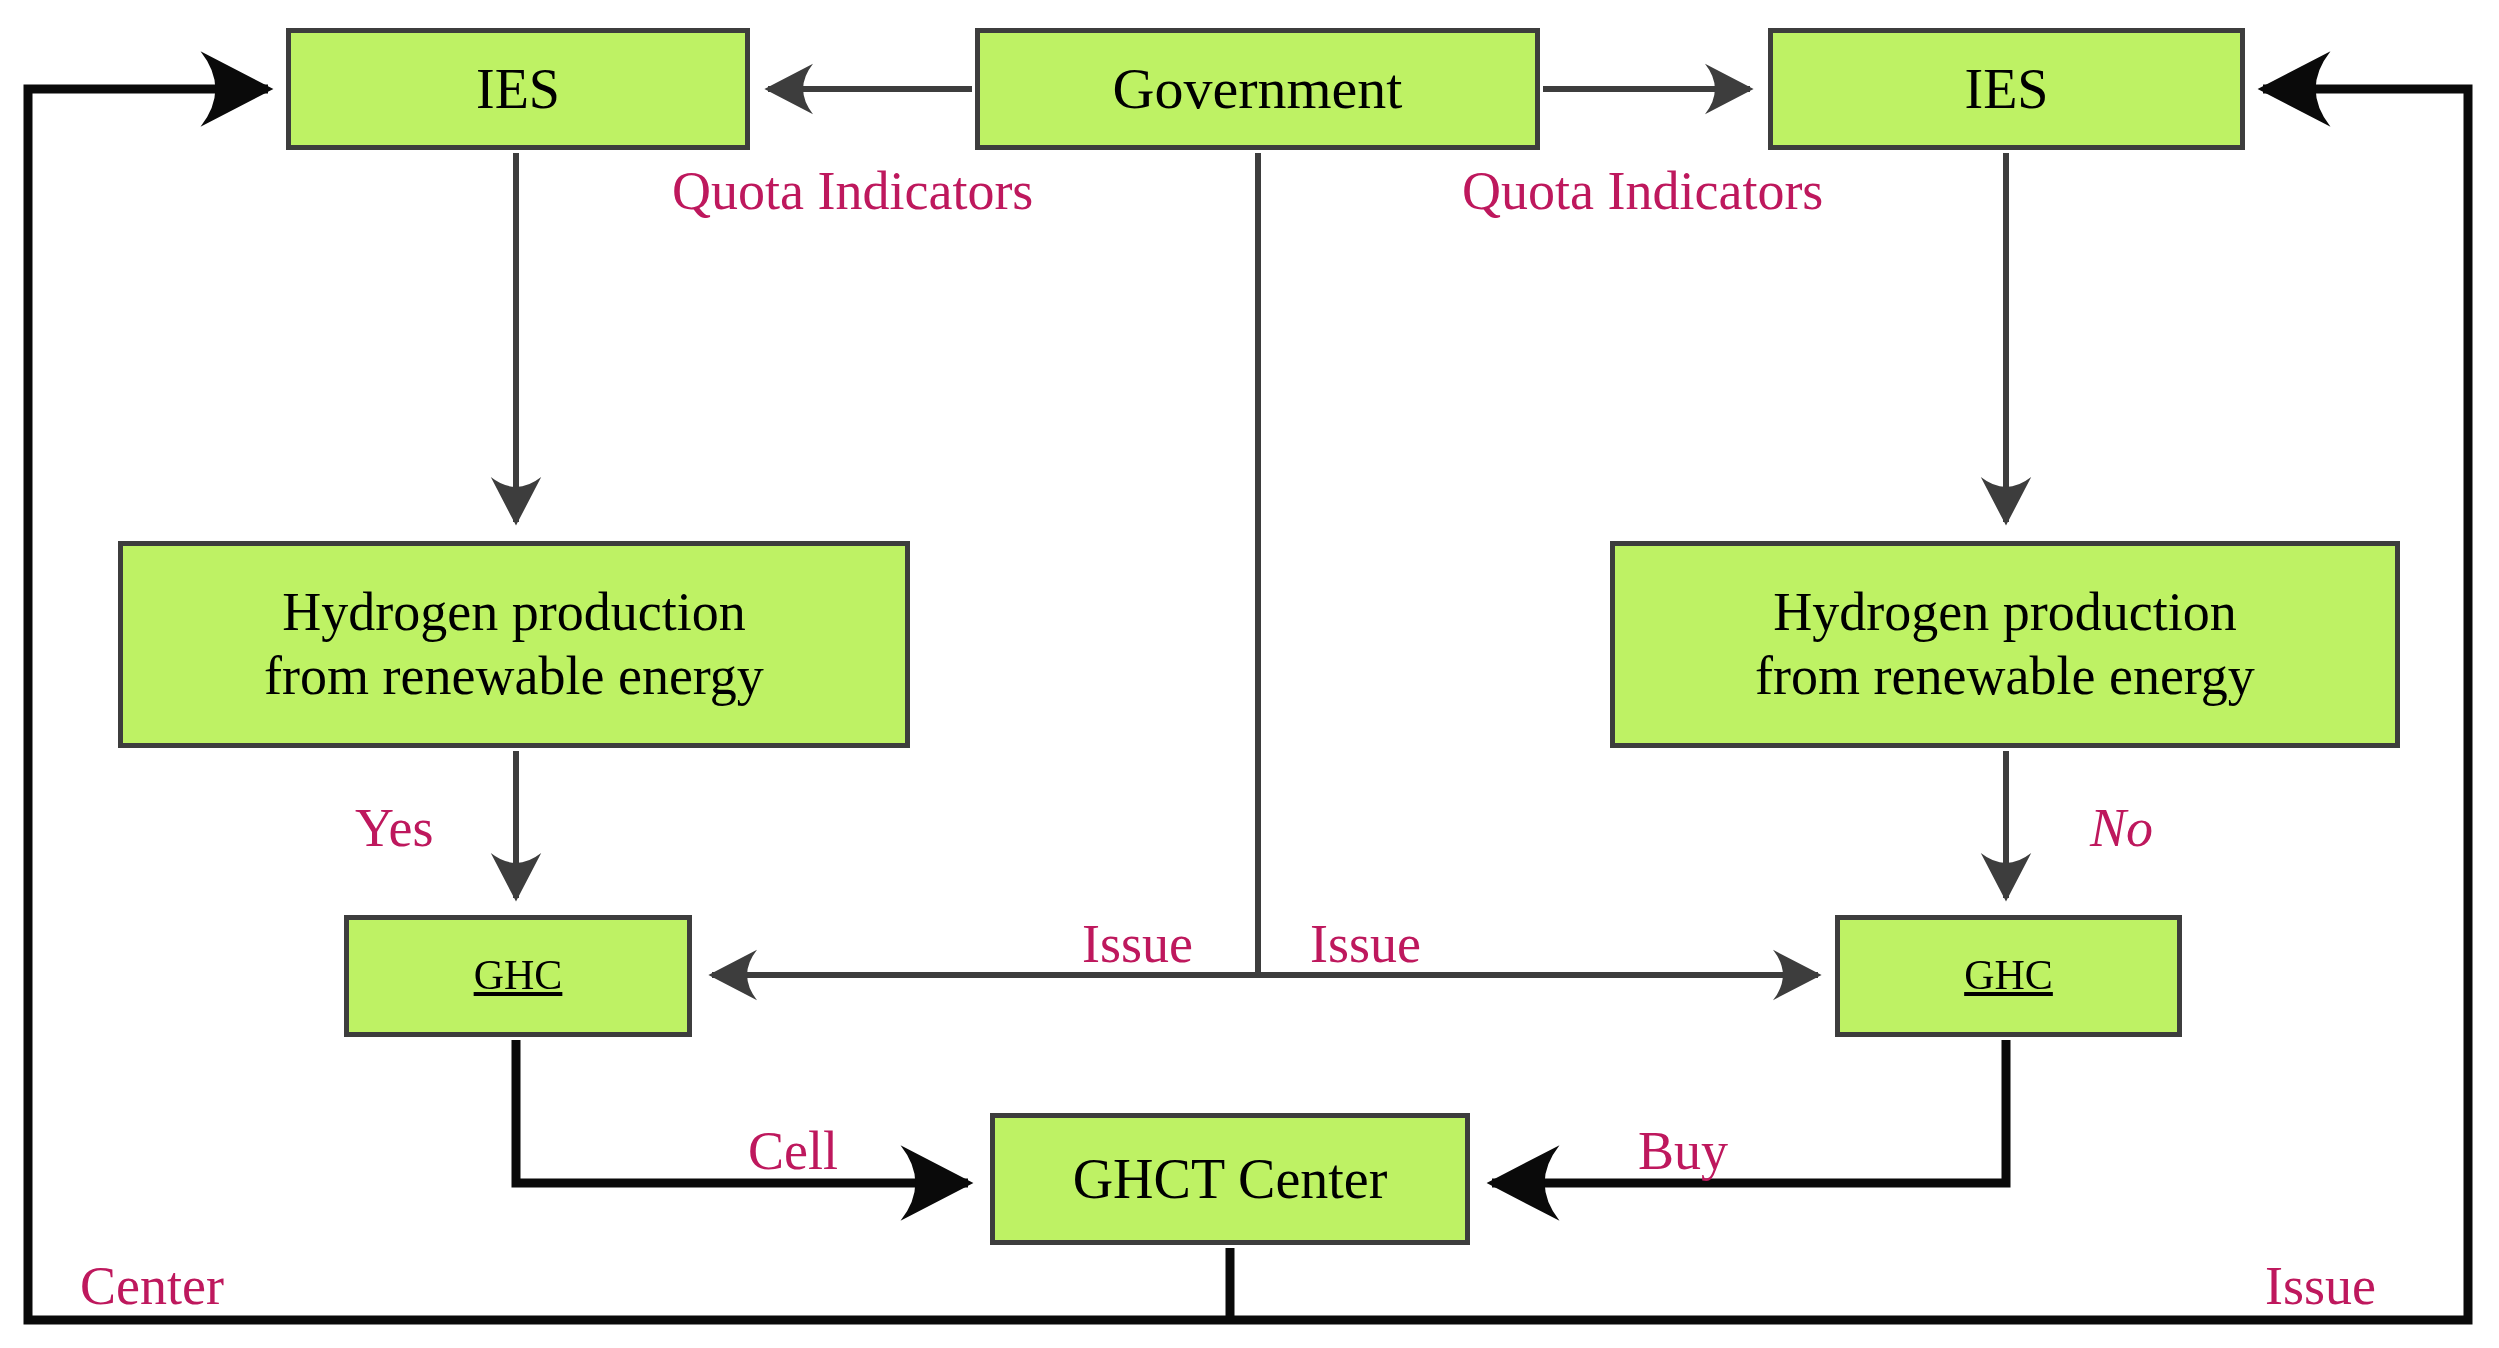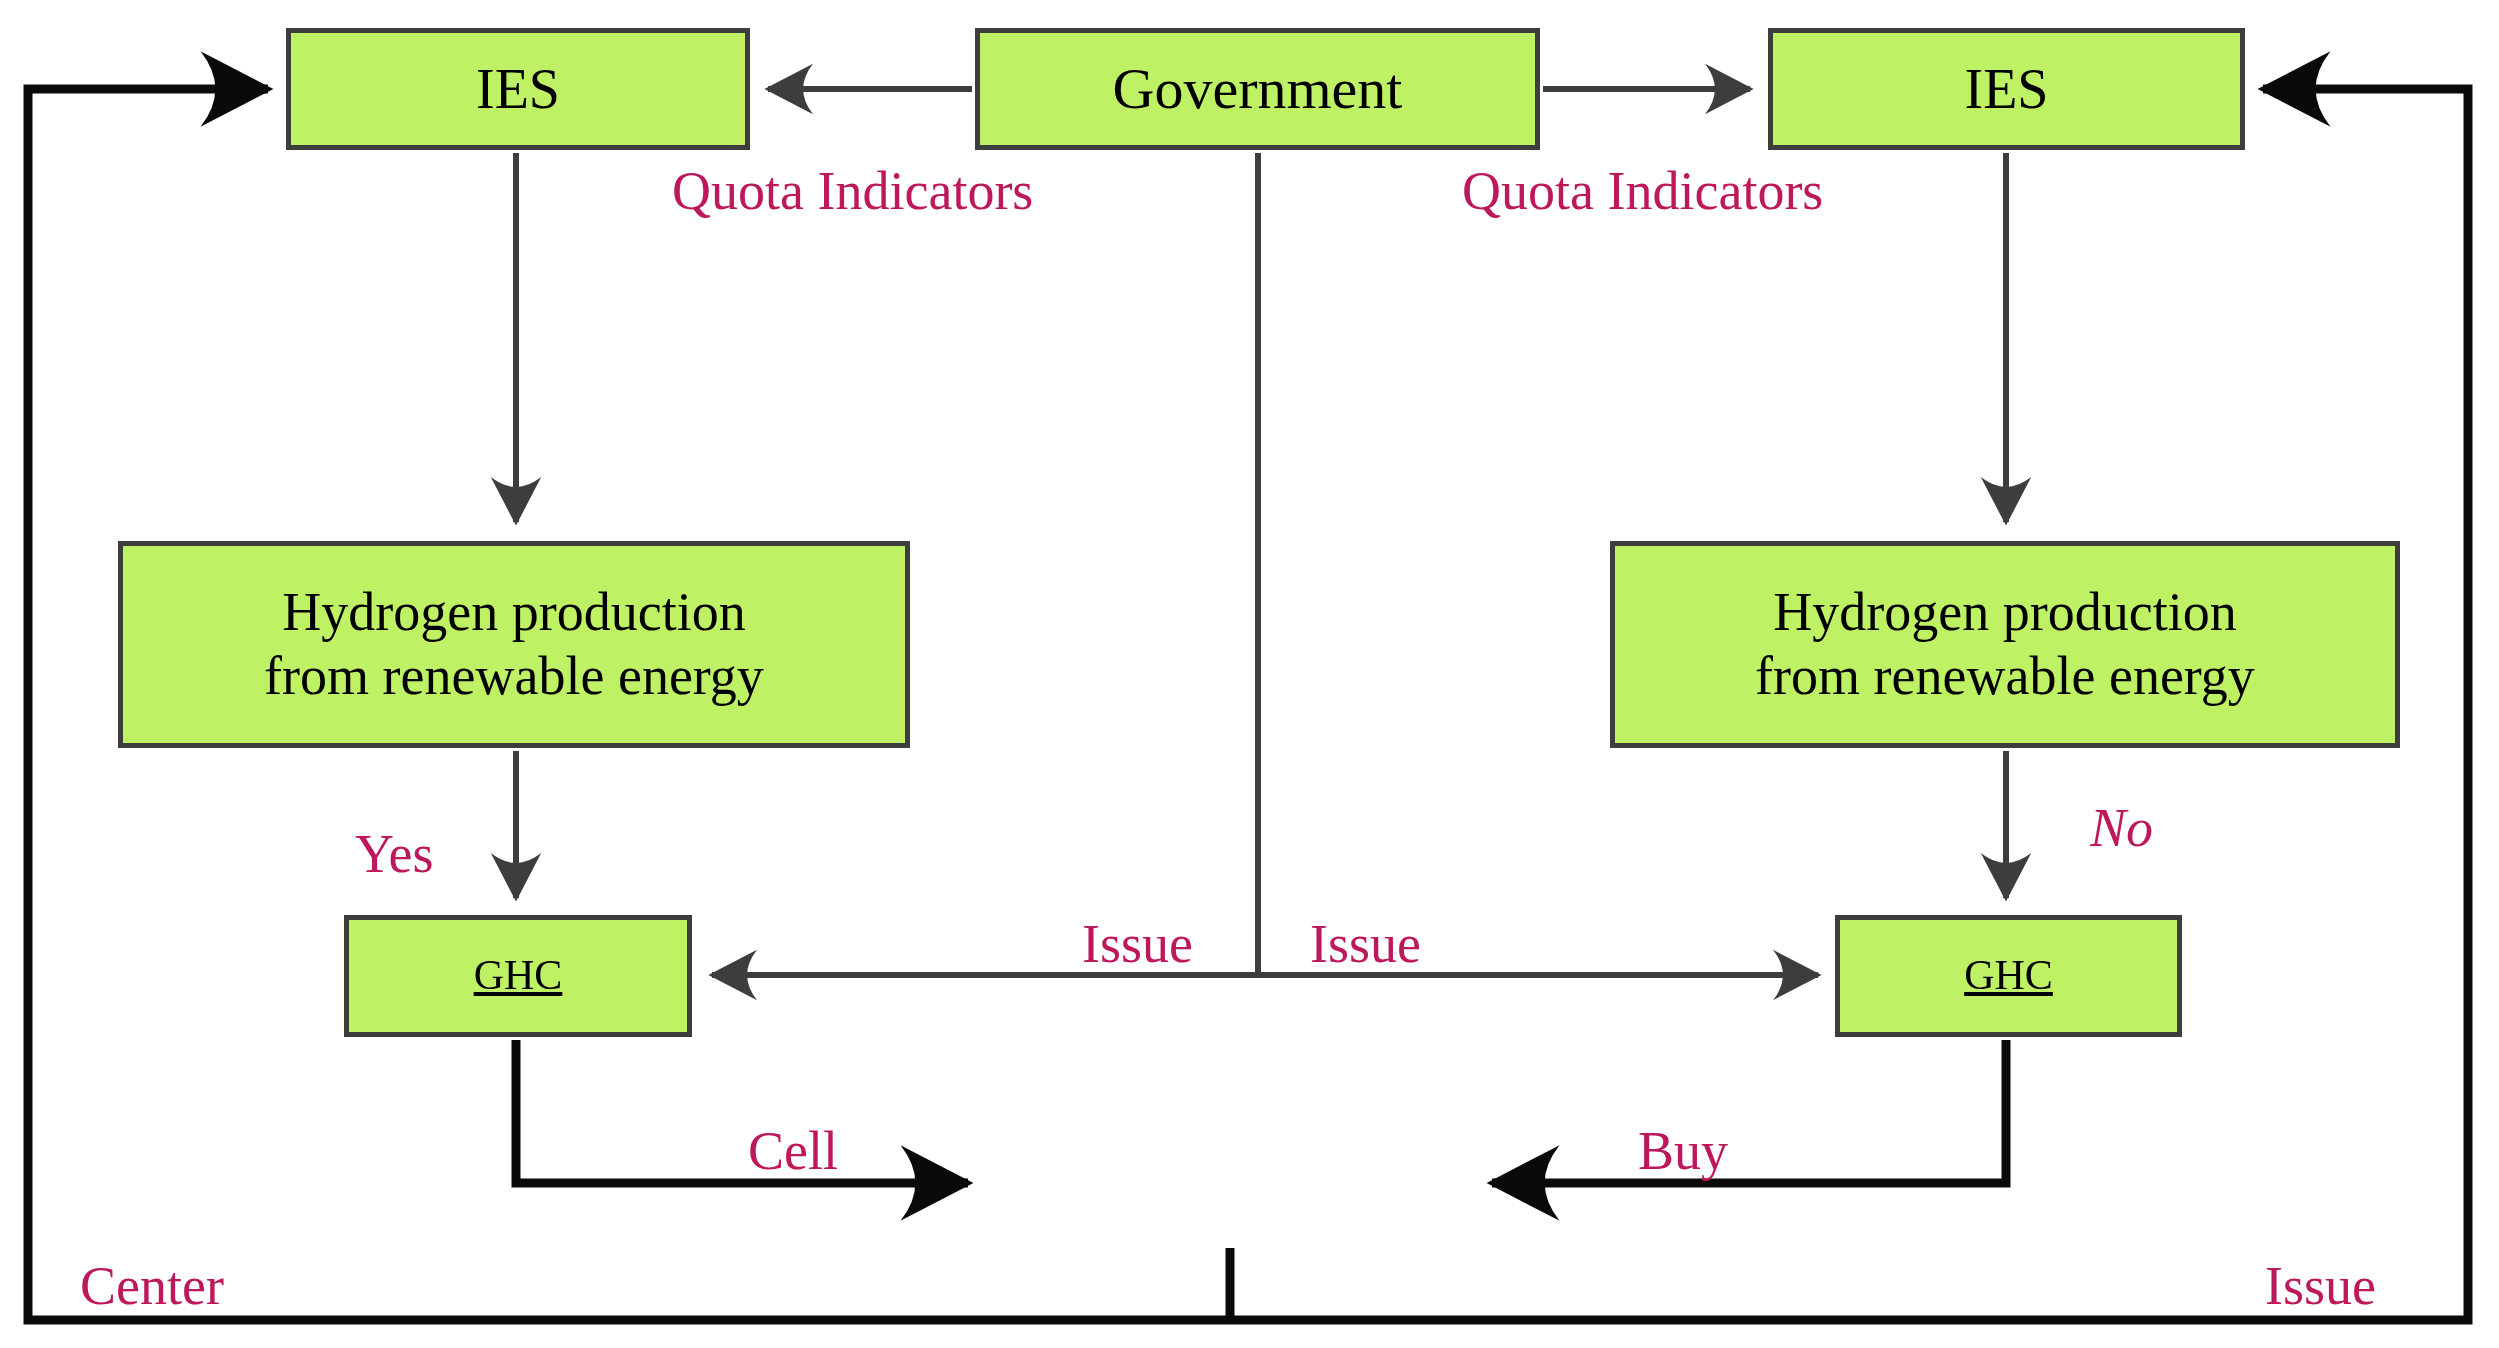--- a/index.html
+++ b/index.html
@@ -126,26 +126,29 @@
   </div>
 
   <div class="node t-ghc" style="left:344px; top:915px; width:348px; height:122px;">
     <span class="node-label">GHC</span>
   </div>
 
   <div class="node t-ghc" style="left:1835px; top:915px; width:347px; height:122px;">
     <span class="node-label">GHC</span>
   </div>
 
+  <div class="node t-ghct" style="left:990px; top:1113px; width:480px; height:132px;">
+    <span class="node-label">GHCT Center</span>
+  </div>
 
   <div class="edge-label t-lbl" style="left:672px; top:160px;">Quota Indicators</div>
 
   <div class="edge-label t-lbl" style="left:1462px; top:160px;">Quota Indicators</div>
 
-  <div class="edge-label t-lbl" style="left:355px; top:797px;margin-top:26px;">Yes</div>
+  <div class="edge-label t-lbl" style="left:355px; top:797px;">Yes</div>
 
   <div class="edge-label t-lbl" style="left:2090px; top:797px;font-style:italic;">No</div>
 
   <div class="edge-label t-lbl" style="left:1082px; top:913px;">Issue</div>
 
   <div class="edge-label t-lbl" style="left:1310px; top:913px;">Issue</div>
 
   <div class="edge-label t-lbl" style="left:748px; top:1120px;">Cell</div>
 
   <div class="edge-label t-lbl" style="left:1638px; top:1120px;">Buy</div>

